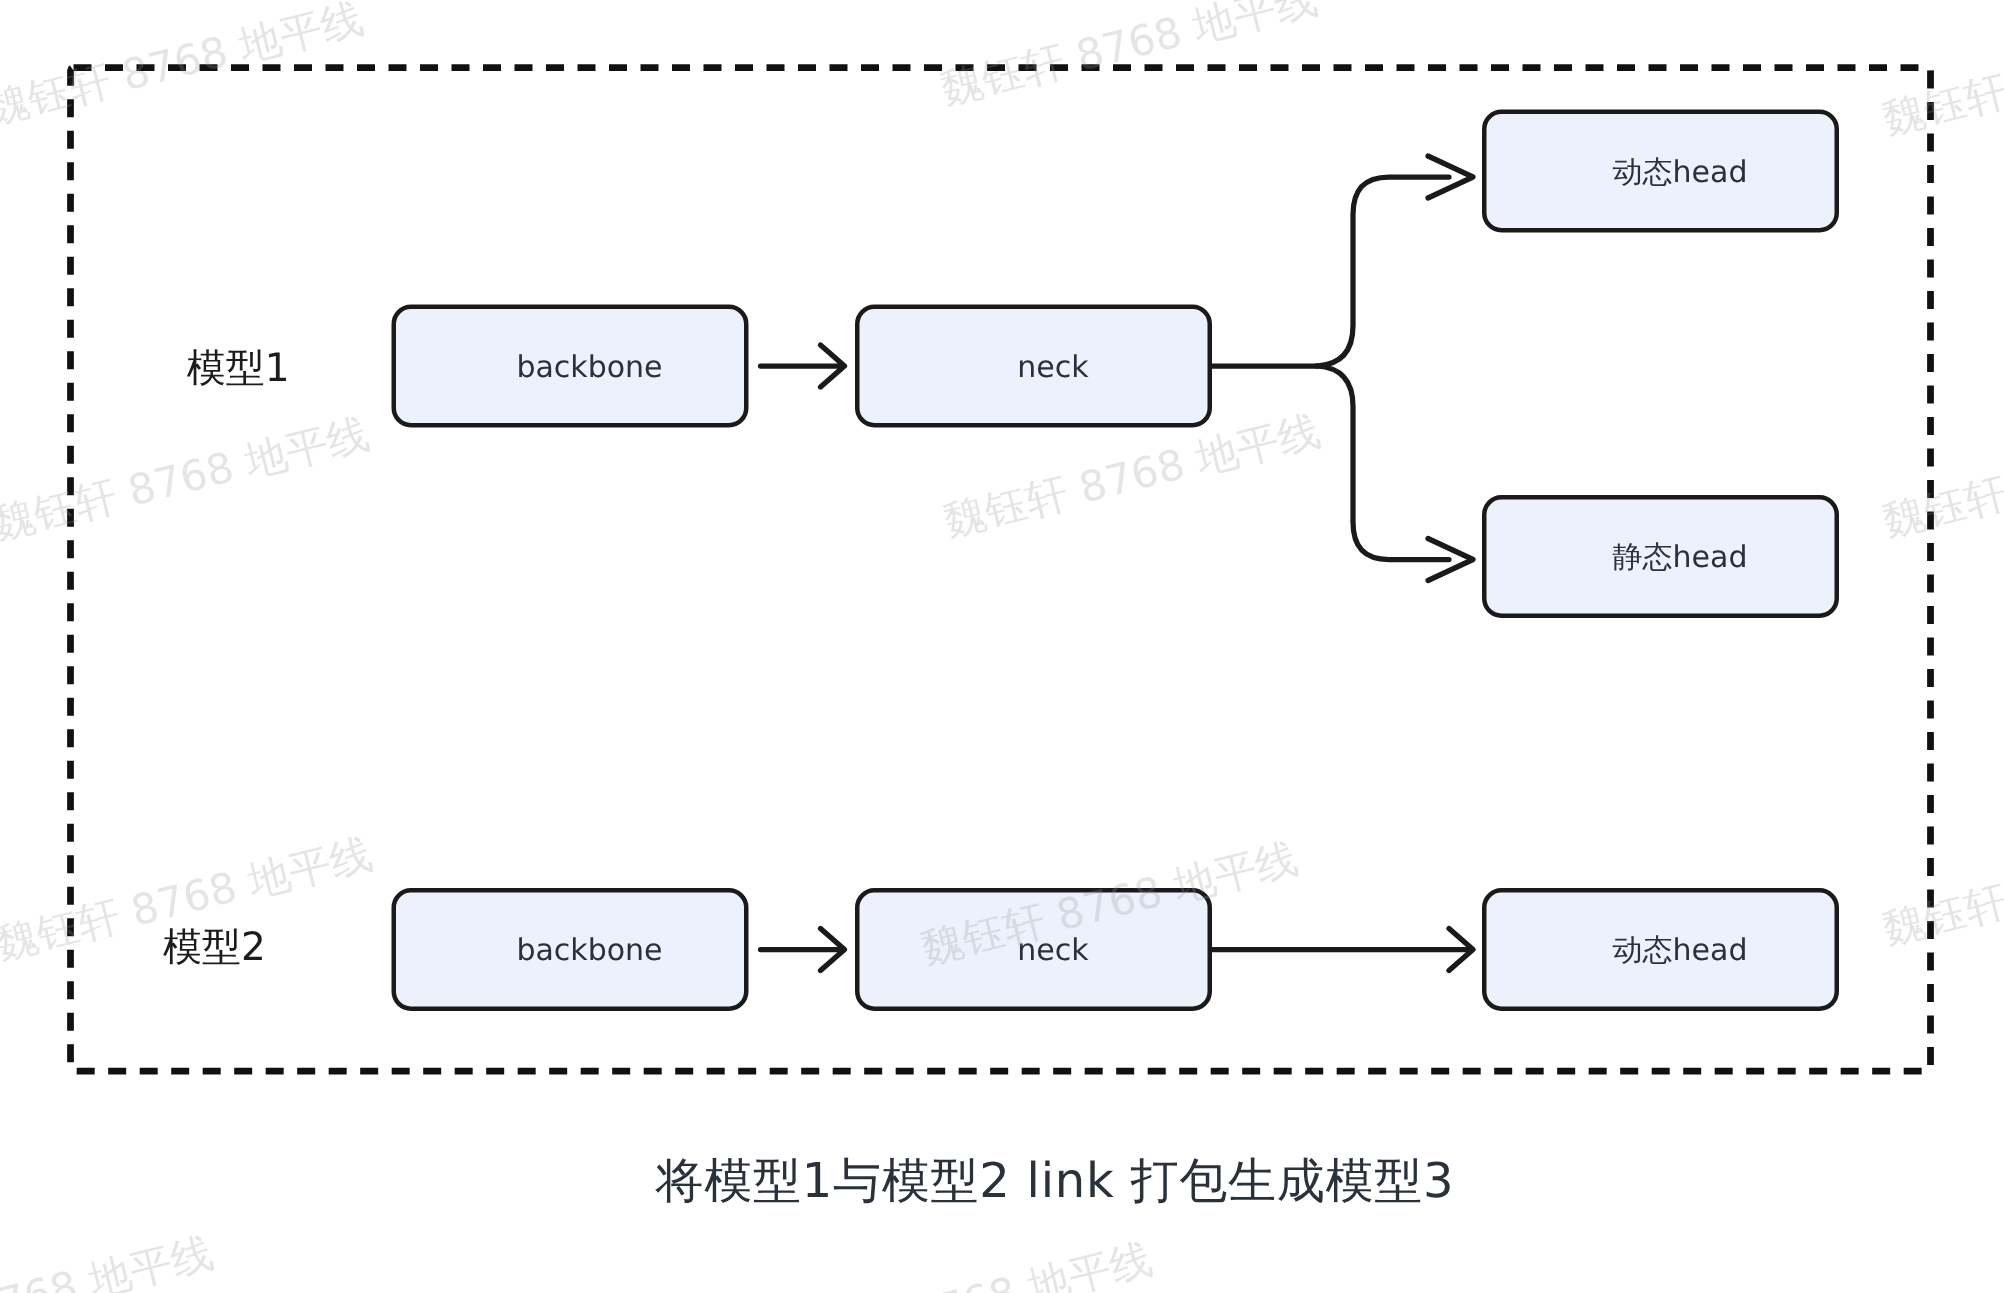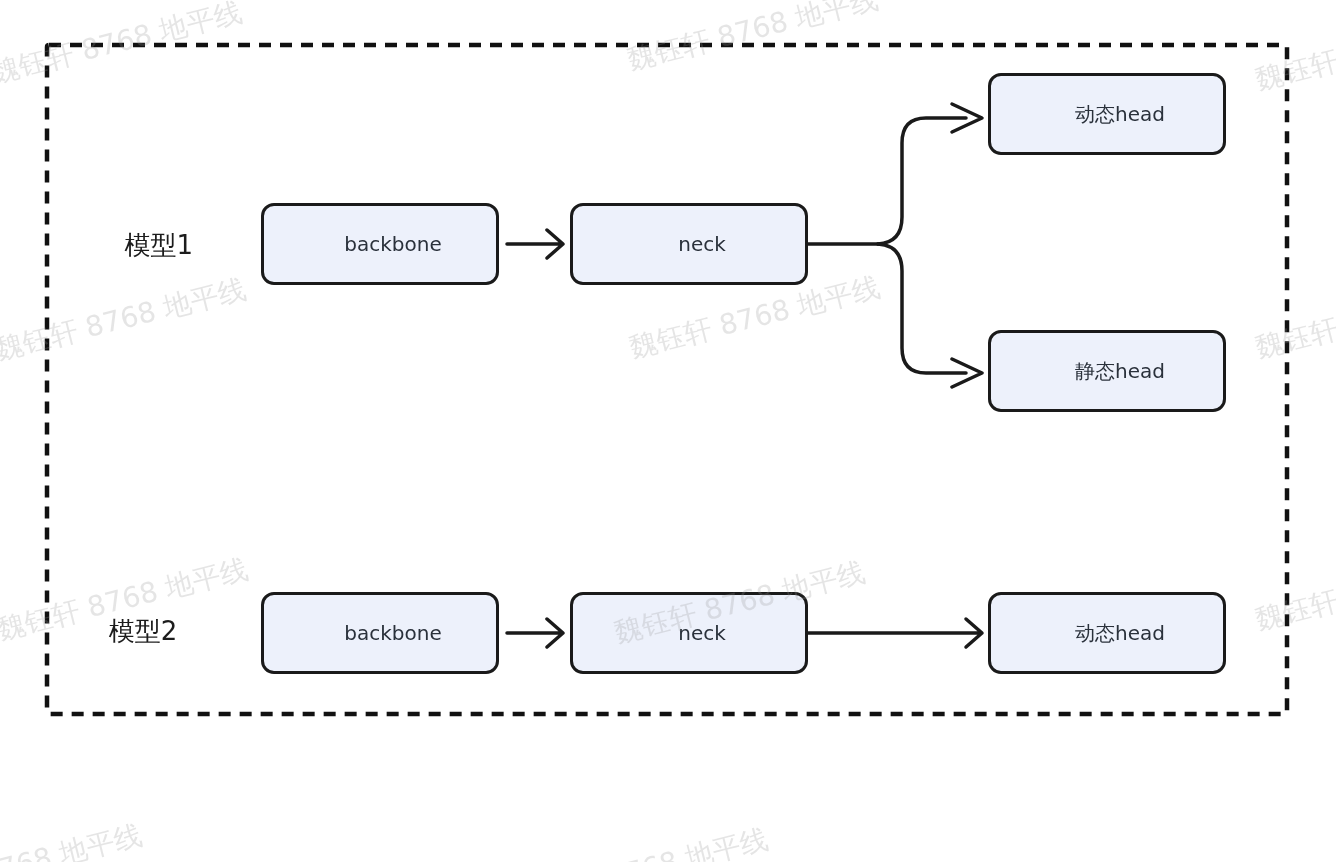--- a/index.html
+++ b/index.html
@@ -87,20 +87,21 @@
   <div class="node" id="n-m1-backbone">backbone</div>
   <div class="node" id="n-m1-neck">neck</div>
   <div class="node" id="n-m1-dyn">动态head</div>
   <div class="node" id="n-m1-sta">静态head</div>
 
   <div class="row-label" id="label-m2">模型2</div>
   <div class="node" id="n-m2-backbone">backbone</div>
   <div class="node" id="n-m2-neck">neck</div>
   <div class="node" id="n-m2-dyn">动态head</div>
 
+  <div class="caption">将模型1与模型2 link 打包生成模型3</div>
 
   <div class="wm-layer">
     <span class="wm" style="left:-8px;   top:55px;">魏钰轩 8768 地平线</span>
     <span class="wm" style="left:628px;  top:42px;">魏钰轩 8768 地平线</span>
     <span class="wm" style="left:1256px; top:62px;">魏钰轩 8768 地平线</span>
     <span class="wm" style="left:-4px;   top:332px;">魏钰轩 8768 地平线</span>
     <span class="wm" style="left:630px;  top:330px;">魏钰轩 8768 地平线</span>
     <span class="wm" style="left:1256px; top:330px;">魏钰轩 8768 地平线</span>
     <span class="wm" style="left:-2px;   top:612px;">魏钰轩 8768 地平线</span>
     <span class="wm" style="left:615px;  top:615px;">魏钰轩 8768 地平线</span>

